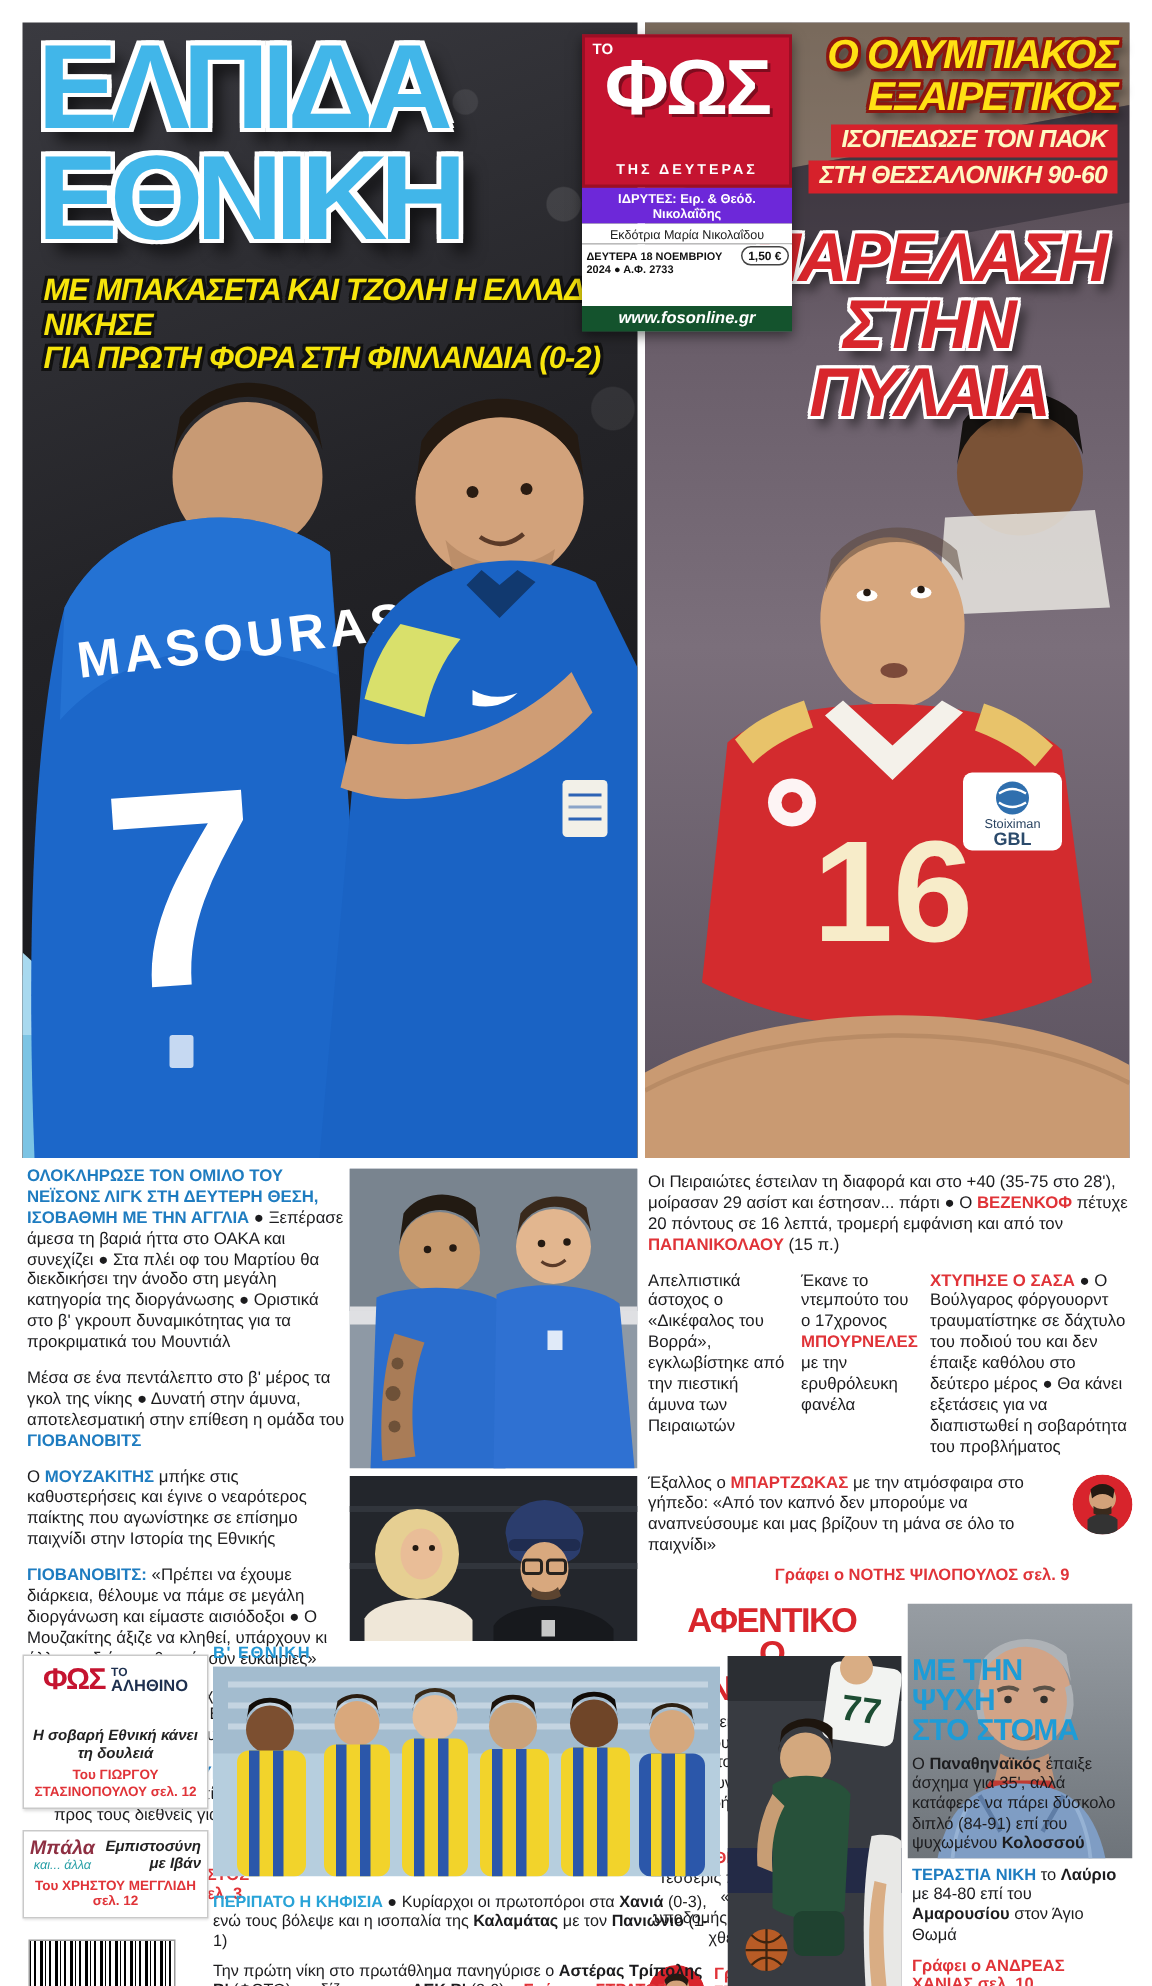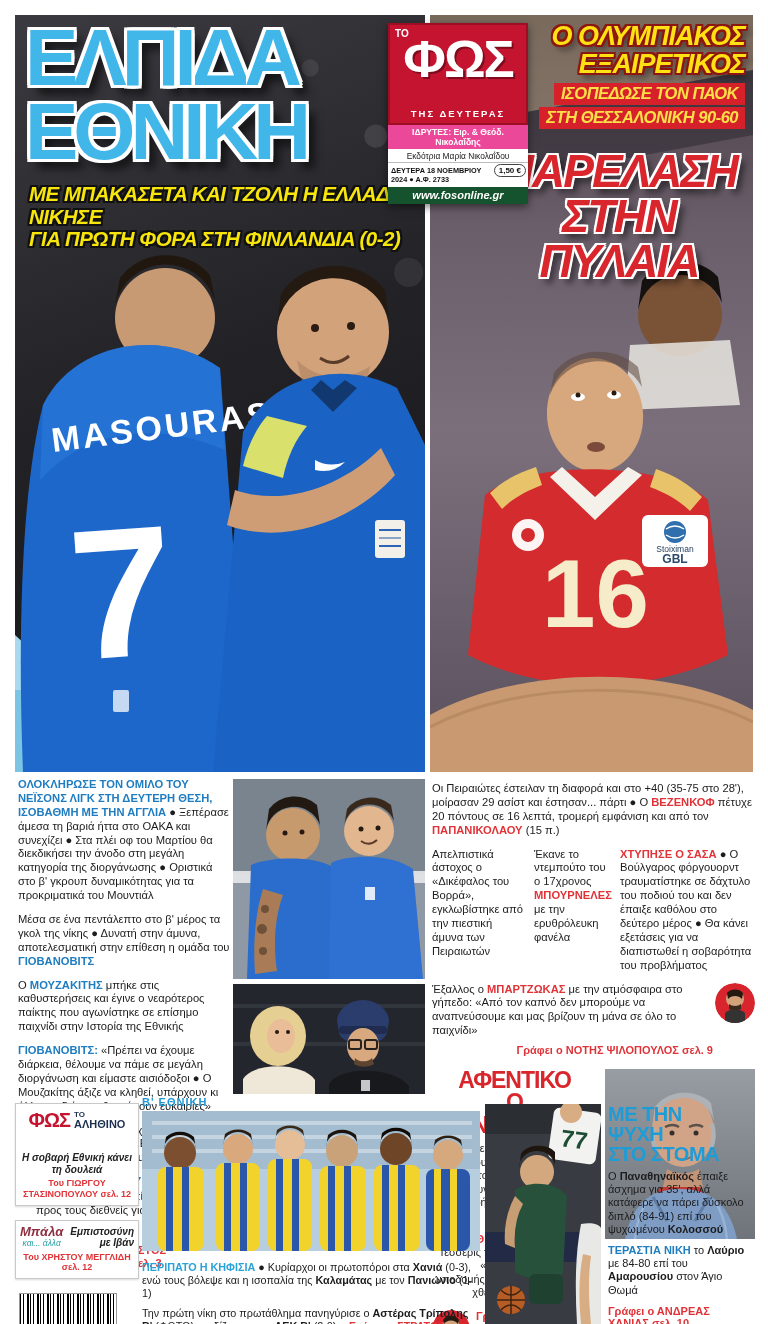--- a/index.html
+++ b/index.html
@@ -28,40 +28,40 @@
       linear-gradient(160deg,#3a3a40 0%,#232327 45%,#131316 100%);}
   .oly-photo{left:430px;top:15px;width:323px;height:757px;
     background:linear-gradient(180deg,#453c42 0%,#6a5e6a 28%,#7b6f7b 55%,#5a515e 100%);}
   .lead-headline{left:10px;top:6px;width:400px;color:#41b6e9;font-weight:bold;
     font-size:80px;line-height:.93;letter-spacing:-5px;}
   .lead-subhead{left:14px;top:168px;width:400px;color:#f7e50c;font-weight:bold;
     font-style:italic;font-size:20.5px;line-height:1.1;letter-spacing:-.5px;}
   .oly-kicker{right:8px;top:8px;width:300px;text-align:right;color:#ffe114;
     font-weight:bold;font-style:italic;font-size:27px;line-height:1.02;letter-spacing:-1px;}
   .oly-strips{right:8px;top:66px;width:300px;text-align:right;}
-  .strip{display:inline-block;background:#d6212b;color:#fde047;font-weight:bold;
+  .strip{display:inline-block;background:#d6212b;color:#fef9c3;font-weight:bold;
     font-style:italic;font-size:16.5px;padding:1px 7px 2px;margin-top:2px;letter-spacing:-.5px;}
   .oly-headline{left:55px;top:134px;right:0;text-align:center;color:#d8262c;
     font-weight:bold;font-style:italic;font-size:46px;line-height:.98;letter-spacing:-2px;}
 
   
   .masthead{left:388px;top:23px;width:140px;z-index:40;box-shadow:0 3px 8px rgba(0,0,0,.5);}
   .mh-red{position:relative;background:#c51430;border:2px solid #9c0e24;height:98px;}
   .mh-to{position:absolute;left:5px;top:3px;color:#fff;font-weight:bold;font-size:10px;}
   .mh-logo{position:absolute;left:0;right:0;top:8px;text-align:center;color:#fff;
     font-weight:bold;font-size:52px;line-height:1;letter-spacing:-2px;
     text-shadow:2px 2px 0 #7e0c1e;}
   .mh-tag{position:absolute;left:0;right:0;bottom:4px;text-align:center;color:#fff;
     font-weight:bold;font-size:9.5px;letter-spacing:2px;}
-  .mh-founders{background:#ec4899;color:#fff;font-weight:bold;font-size:8.6px;
+  .mh-founders{background:#6d28d9;color:#fff;font-weight:bold;font-size:8.6px;
     text-align:center;padding:2px 12px;}
   .mh-pub{background:#fff;color:#222;font-size:8.4px;text-align:center;
     padding:1.5px 1px;border-bottom:1px solid #bbb;}
   .mh-date{position:relative;background:#fff;color:#111;font-weight:bold;font-size:7.3px;
-    text-align:left;padding:3px 34px 3px 3px;}
+    text-align:left;padding:3px 34px 20px 3px;}
   .mh-price{position:absolute;right:2px;top:1px;border:1px solid #444;border-radius:8px;
     font-size:8px;font-weight:bold;padding:1px 4px;background:#fff;}
   .mh-site{background:#14532d;color:#fff;font-weight:bold;font-style:italic;
     font-size:11px;text-align:center;padding:2px 0 3px;}
 
   
   .bodytxt{font-size:11.2px;line-height:1.24;color:#1c1c1e;}
   .bodytxt p{margin:0 0 10px;}
   .blue{color:#1e7cc0;font-weight:bold;}
   .redb{color:#e03338;font-weight:bold;}

